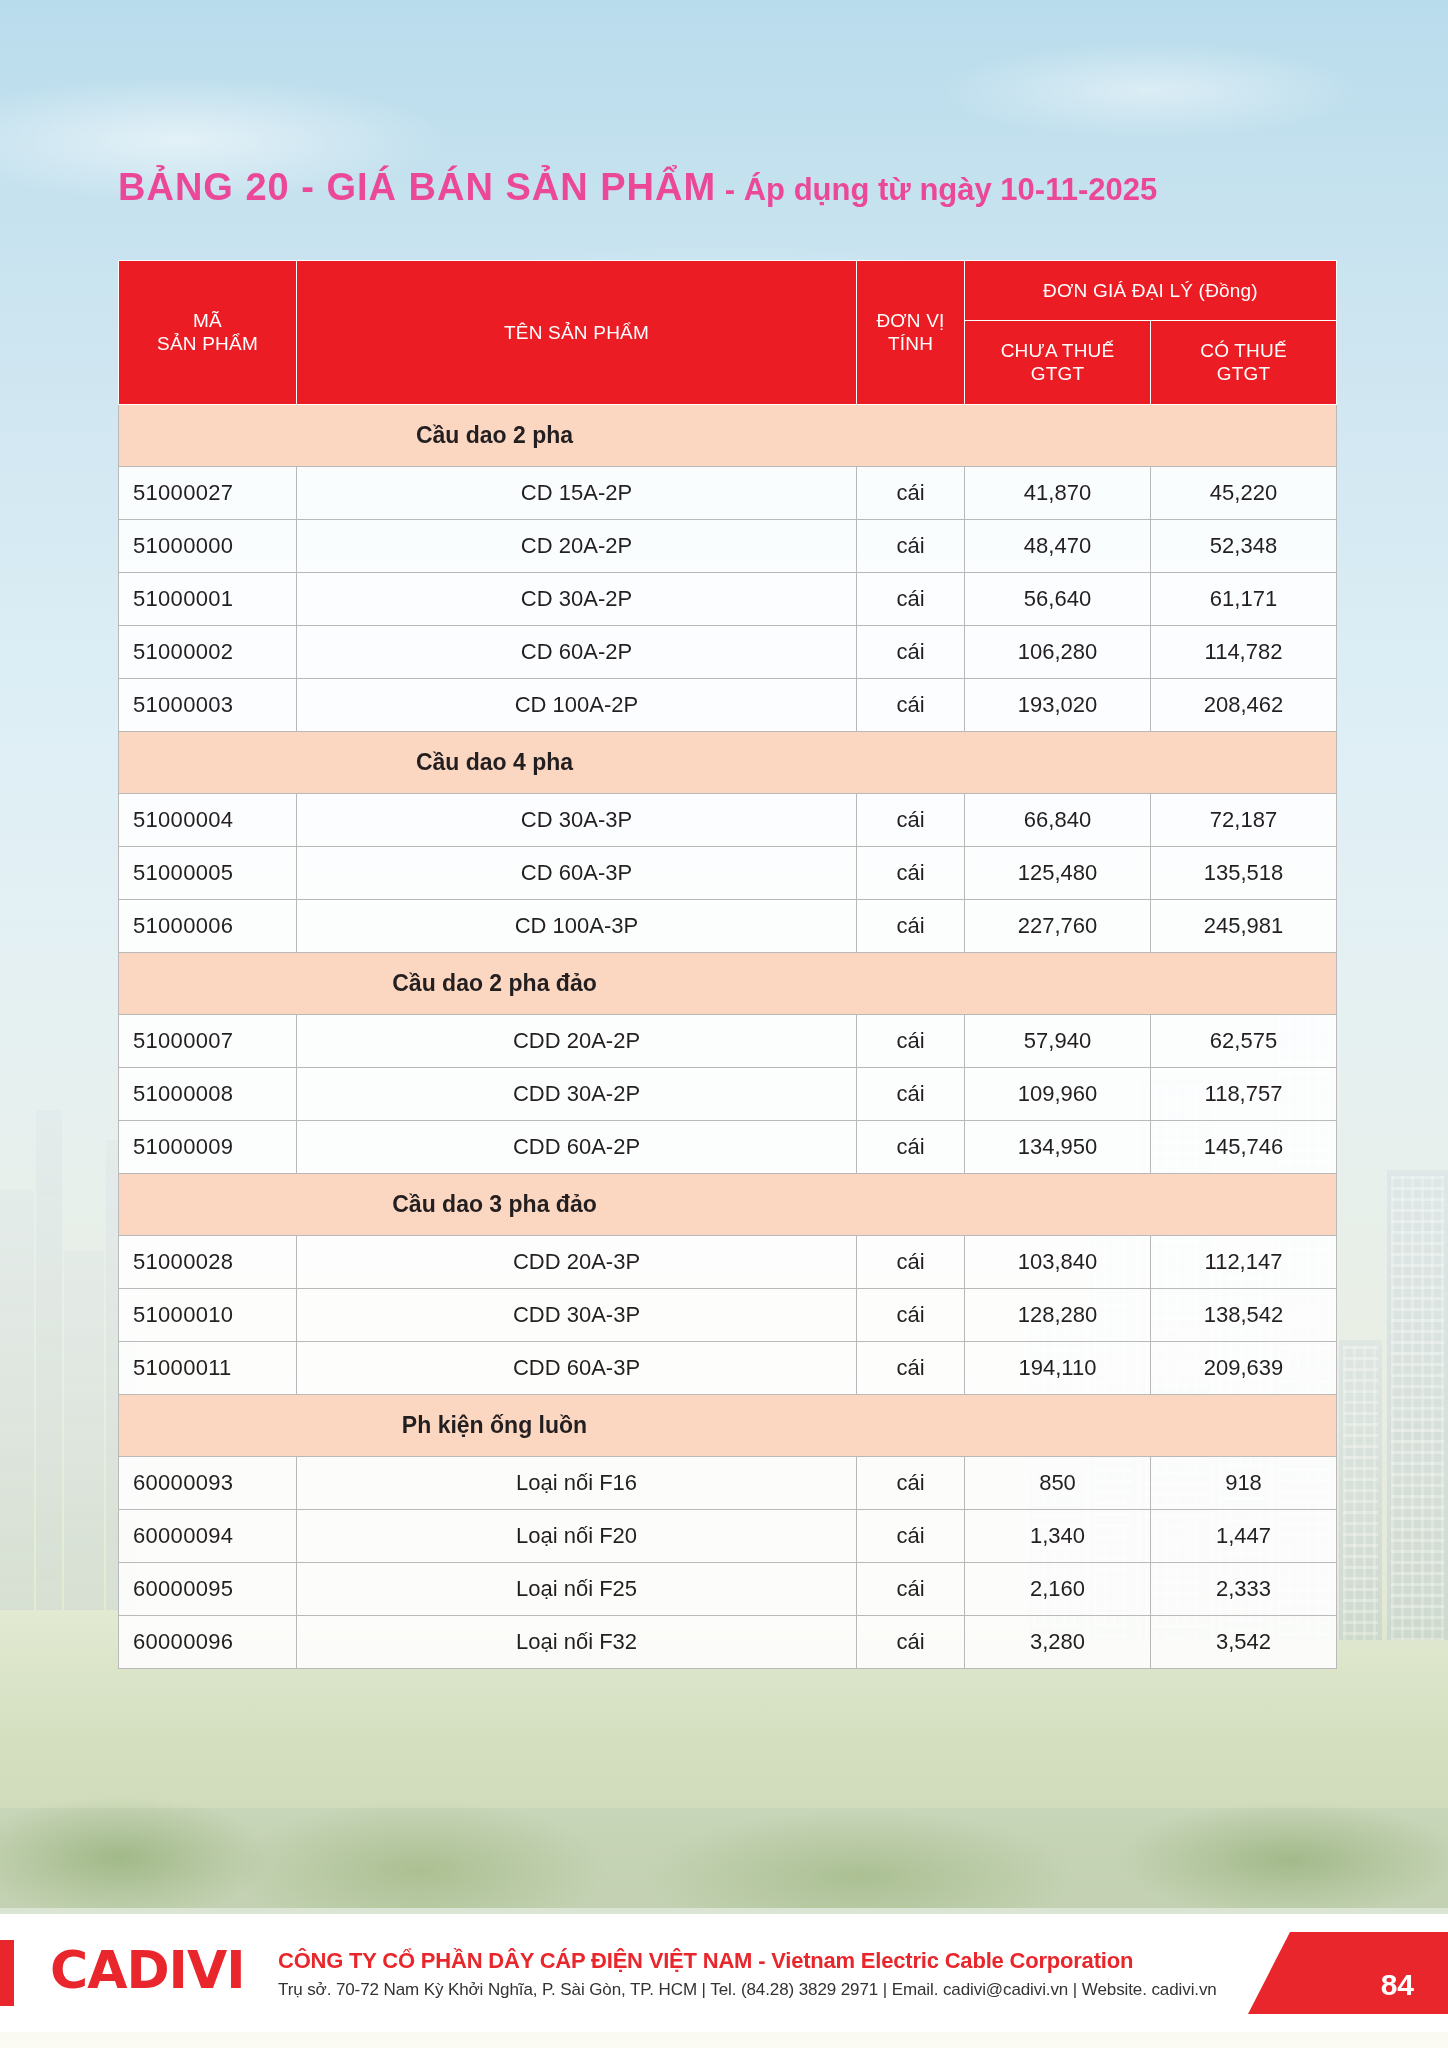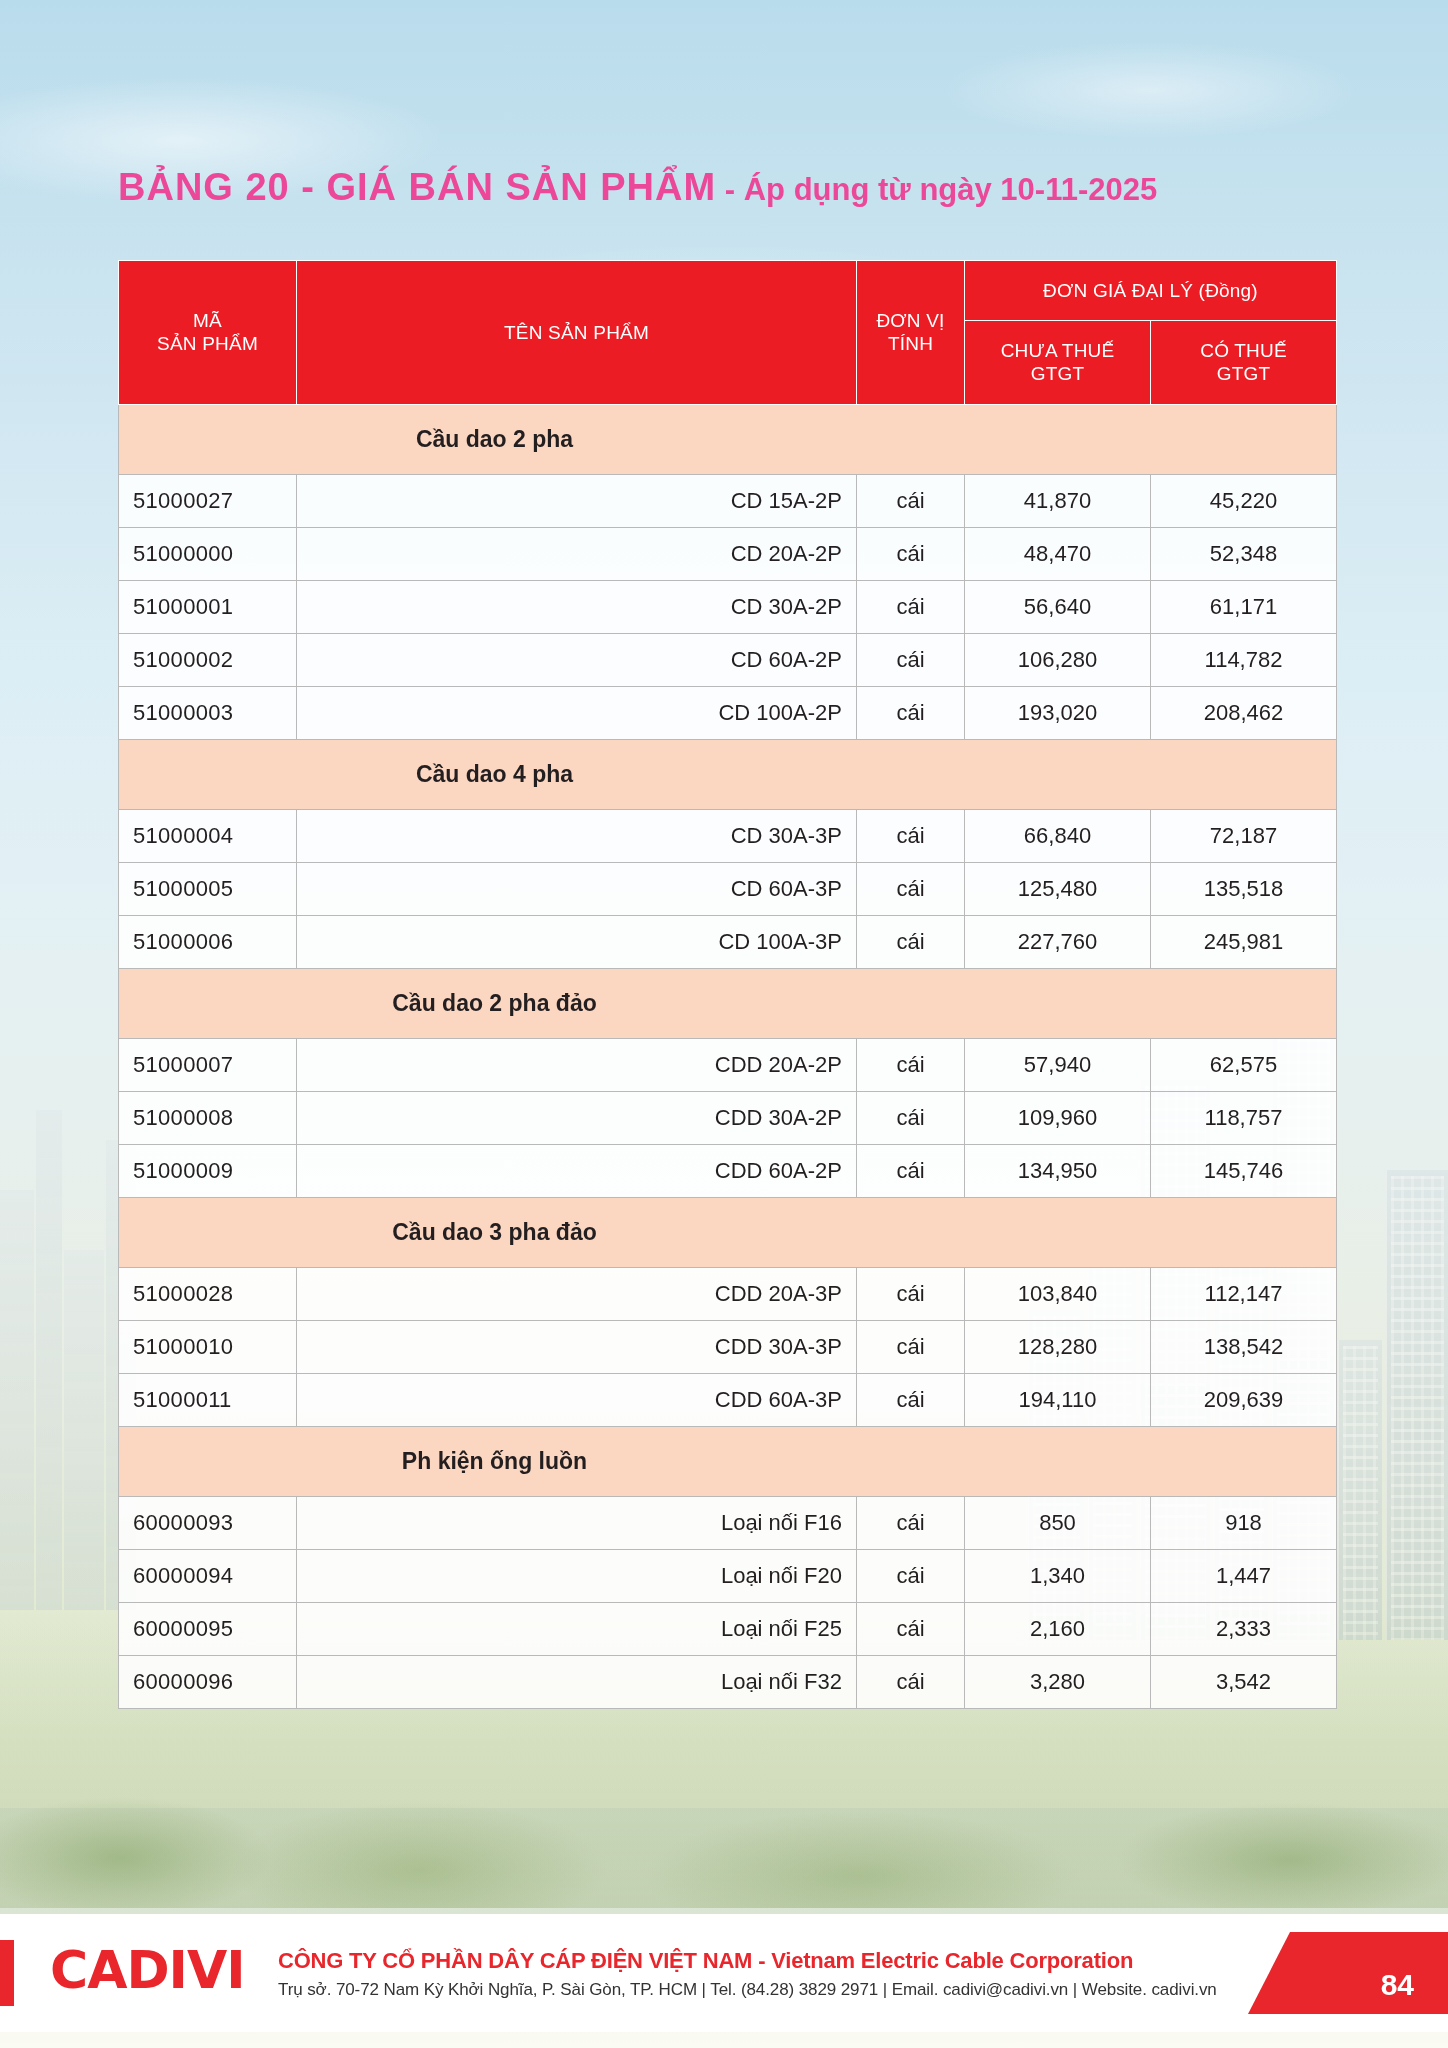--- a/index.html
+++ b/index.html
@@ -122,31 +122,31 @@
   tbody td {
     border: 1px solid #b9b9b9;
     font-size: 22px;
     color: #231f20;
     height: 53px;
     padding: 2px 14px;
     background: rgba(255,255,255,.88);
     vertical-align: middle;
   }
   td.code  { text-align: left; letter-spacing: .3px; }
-  td.name  { text-align: right; }
+  td.name  { text-align: center; }
   td.unit  { text-align: center; }
   td.price { text-align: center; }
 
   tr.group td {
     background: #fbd6c1;
     color: #231f20;
     font-weight: 700;
     font-size: 23px;
     text-align: center;
-    height: 70px;
+    height: 62px;
     border-left: 1px solid #b9b9b9;
     border-right: 1px solid #b9b9b9;
     border-top: 1px solid #b9b9b9;
     border-bottom: 1px solid #b9b9b9;
     padding-right: 480px;
   }
 
   
   .footer {
     position: absolute; left: 0; bottom: 16px; width: 1448px; height: 118px;

